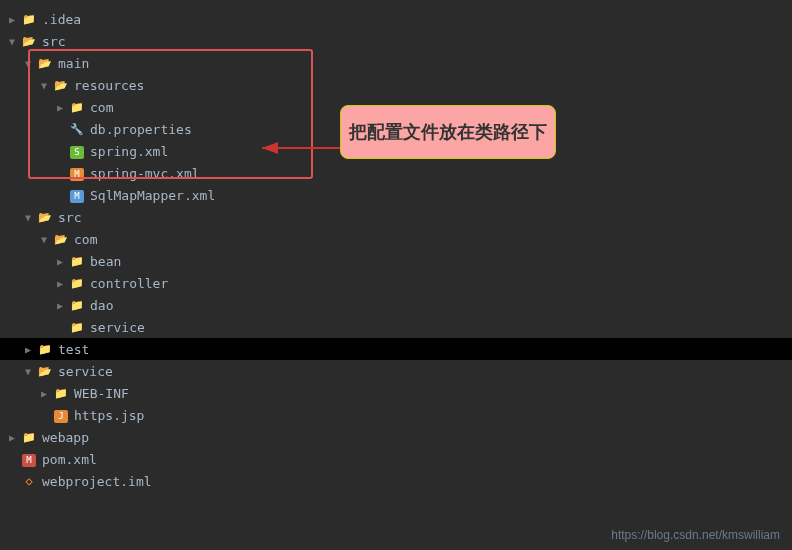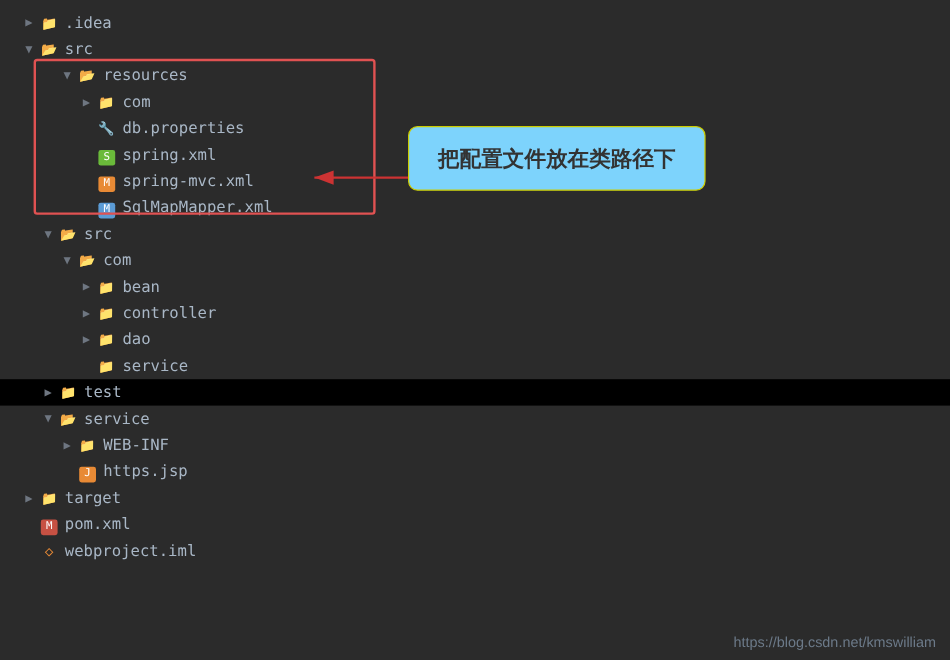--- a/index.html
+++ b/index.html
@@ -16,21 +16,21 @@
 
     .file-tree {
       padding: 8px 0;
       user-select: none;
     }
 
     .tree-item {
       display: flex;
       align-items: center;
       height: 22px;
-      padding-left: 16px;
+      padding-left: 4px;
       white-space: nowrap;
       cursor: pointer;
     }
 
     .tree-item.highlighted {
       background-color: #000000;
     }
 
     .indent { display: inline-block; width: 16px; flex-shrink: 0; }
 
@@ -87,24 +87,24 @@
       left: 28px;
       width: 285px;
       height: 130px;
     }
 
     
     .callout {
       position: absolute;
       top: 105px;
       left: 340px;
-      background: #7dd3fc;
+      background: #fca5a5;
       border: 1px solid #cccc00;
       border-radius: 8px;
-      padding: 14px 24px;
+      padding: 14px 8px;
       font-size: 18px;
       font-weight: bold;
       color: #333;
       white-space: nowrap;
     }
 
     
     .callout-arrow {
       position: absolute;
       top: 128px;
@@ -133,20 +133,26 @@
       <span class="icon icon-folder"></span>
       <span class="item-label">.idea</span>
     </div>
     <div class="tree-item">
       <span class="arrow open"></span>
       <span class="icon icon-folder-open"></span>
       <span class="item-label">src</span>
     </div>
     <div class="tree-item">
       <span class="indent"></span>
+      <span class="arrow open"></span>
+      <span class="icon icon-folder-open"></span>
+      <span class="item-label">main</span>
+    </div>
+    <div class="tree-item">
+      <span class="indent"></span>
       <span class="indent"></span>
       <span class="arrow open"></span>
       <span class="icon icon-folder-open"></span>
       <span class="item-label">resources</span>
     </div>
     <div class="tree-item">
       <span class="indent"></span>
       <span class="indent"></span>
       <span class="indent"></span>
       <span class="arrow closed"></span>
@@ -252,21 +258,21 @@
     <div class="tree-item">
       <span class="indent"></span>
       <span class="indent"></span>
       <span class="arrow leaf"></span>
       <span class="icon icon-jsp"></span>
       <span class="item-label">https.jsp</span>
     </div>
     <div class="tree-item">
       <span class="arrow closed"></span>
       <span class="icon icon-folder"></span>
-      <span class="item-label">target</span>
+      <span class="item-label">webapp</span>
     </div>
     <div class="tree-item">
       <span class="arrow leaf"></span>
       <span class="icon icon-xml-pom"></span>
       <span class="item-label">pom.xml</span>
     </div>
     <div class="tree-item">
       <span class="arrow leaf"></span>
       <span class="icon icon-iml"></span>
       <span class="item-label">webproject.iml</span>

